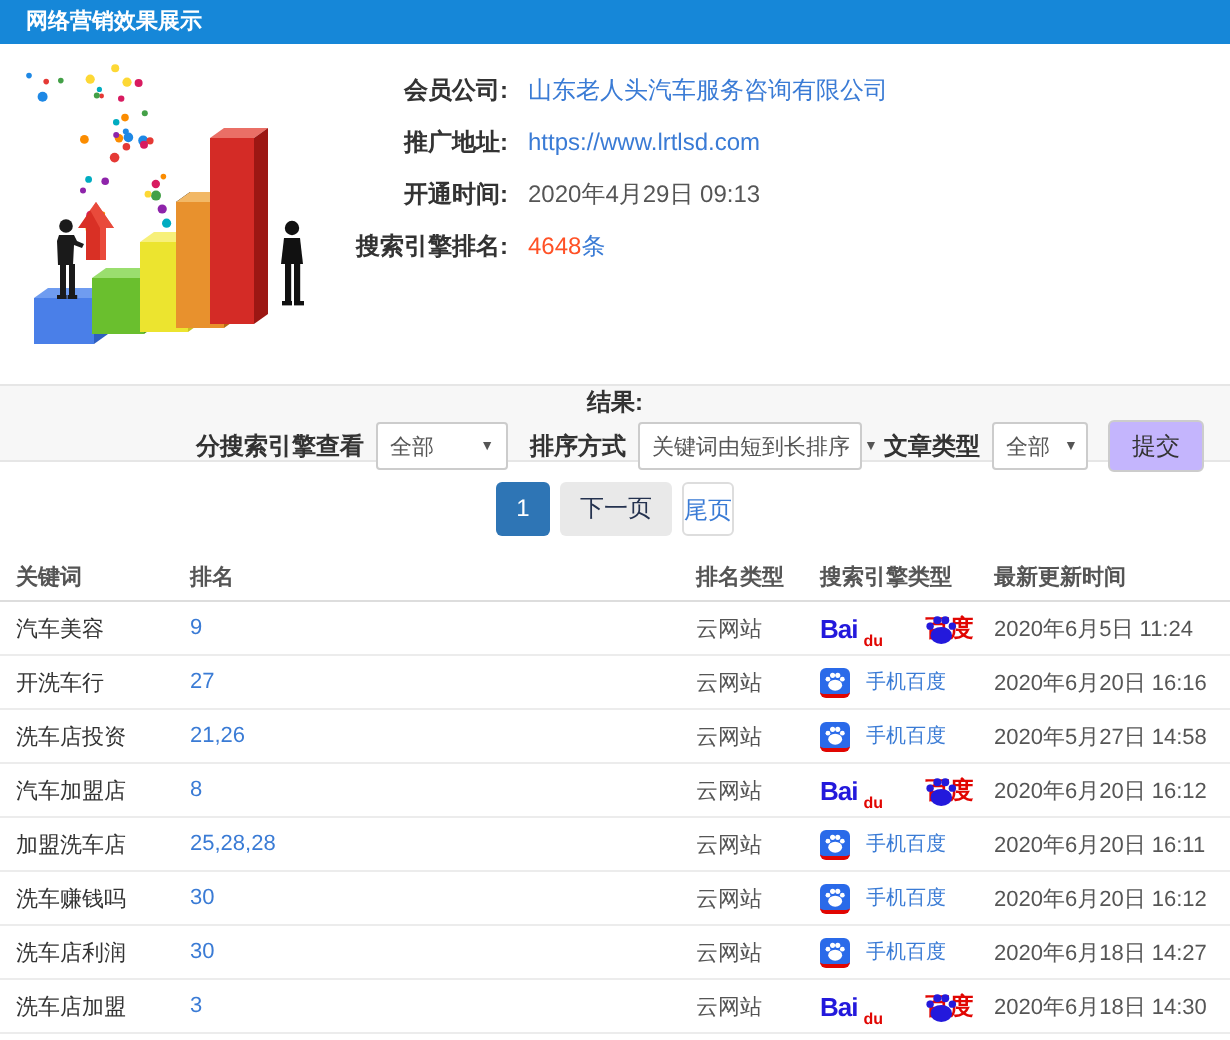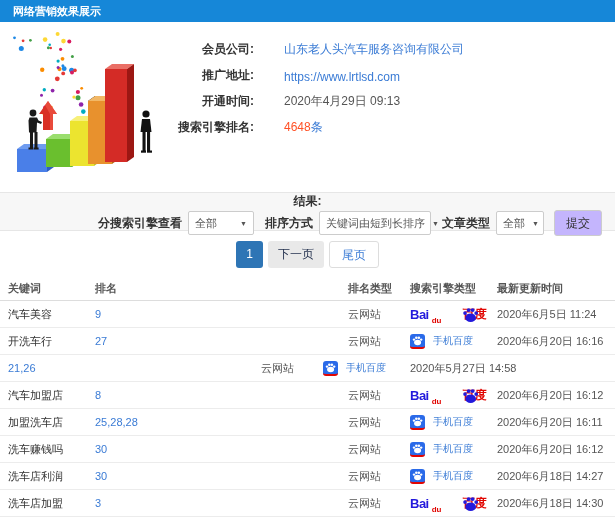--- a/index.html
+++ b/index.html
@@ -8,21 +8,21 @@
   .page { position:relative; width:615px; height:368px; }
 
   
   .topbar { height:22px; background:#1687d8; color:#fff; font-size:11px;
     font-weight:bold; line-height:22px; padding-left:13px; }
 
   
   .info-section { position:relative; height:170px; }
   .illus { position:absolute; left:4px; top:2px; }
   .info-fields { position:absolute; left:168px; top:10px; }
-  .info-row { display:flex; align-items:flex-end; height:26px; font-size:12px;gap:20px; }
+  .info-row { display:flex; align-items:center; height:26px; font-size:12px; }
   .info-label { width:86px; text-align:right; font-weight:bold; color:#333; }
   .info-value { margin-left:10px; }
   .info-value.link { color:#3a7bd5; cursor:pointer; }
   .info-value.plain { color:#555; }
   .count-num { color:#ff5126; }
   .count-suffix { color:#3a7bd5; }
 
   
   .filter-bar { height:39px; background:#f7f7f7; border-top:1px solid #e6e6e6;
     border-bottom:1px solid #e6e6e6; display:flex; align-items:center;
@@ -37,21 +37,21 @@
   .sel.w1 { width:66px; } .sel.w2 { width:112px; } .sel.w3 { width:48px; }
   .submit-btn { margin-left:10px; height:26px; padding:0 11px; background:#c4b5fd;
     border:1px solid #ccc; border-radius:3px; font-size:12px; color:#333; cursor:pointer; }
 
   
   .pagination { display:flex; justify-content:center; gap:5px; padding:10px 0 9px; }
   .pg { height:27px; line-height:27px; text-align:center; font-size:12px;
     border-radius:3px; cursor:pointer; }
   .pg.current { background:#2e75b5; color:#fff; width:27px; }
   .pg.next { background:#e9e9e9; color:#24324f; padding:0 10px; }
-  .pg.last { background:#fff; color:#3a7bd5; border:1px solid #ddd; padding:0 12px; }
+  .pg.last { background:#fff; color:#3a7bd5; border:1px solid #ddd; padding:0 0; }
 
   
   .k-table { font-size:11px; }
   .t-head { display:flex; height:24px; align-items:center; font-weight:bold;
     color:#555; border-bottom:1px solid #ddd; padding-left:8px; }
   .t-row { display:flex; height:27px; align-items:center;
     border-bottom:1px solid #ececec; padding-left:8px; }
   .c1 { width:87px; color:#333; } .c2 { width:253px; } .c3 { width:62px; color:#555; }
   .c4 { width:87px; } .c5 { flex:1; color:#555; }
   .t-head .c1,.t-head .c3 { color:#555; }
@@ -259,20 +259,21 @@
   <circle cx="15" cy="5.8" r="2.8" fill="#fff"></circle>
                   <circle cx="20" cy="10" r="2.6" fill="#fff"></circle>
   <ellipse cx="12.2" cy="16.5" rx="7.6" ry="6" fill="#fff"></ellipse>
                 </svg>
               </span>
               <span class="mb-text">手机百度</span>
             </span></span>
           <span class="c5">2020年6月20日 16:16</span>
         </div>
         <div class="t-row">
+          <span class="c1">洗车店投资</span>
           <span class="c2"><span class="rank">21,26</span></span>
           <span class="c3">云网站</span>
           <span class="c4"><span class="mb-logo">
               <span class="mb-badge">
                 <svg width="11" height="11" viewBox="0 0 24 24">
   <circle cx="4.3" cy="10" r="2.6" fill="#fff"></circle>
                   <circle cx="9.4" cy="5.8" r="2.8" fill="#fff"></circle>
   <circle cx="15" cy="5.8" r="2.8" fill="#fff"></circle>
                   <circle cx="20" cy="10" r="2.6" fill="#fff"></circle>
   <ellipse cx="12.2" cy="16.5" rx="7.6" ry="6" fill="#fff"></ellipse>

